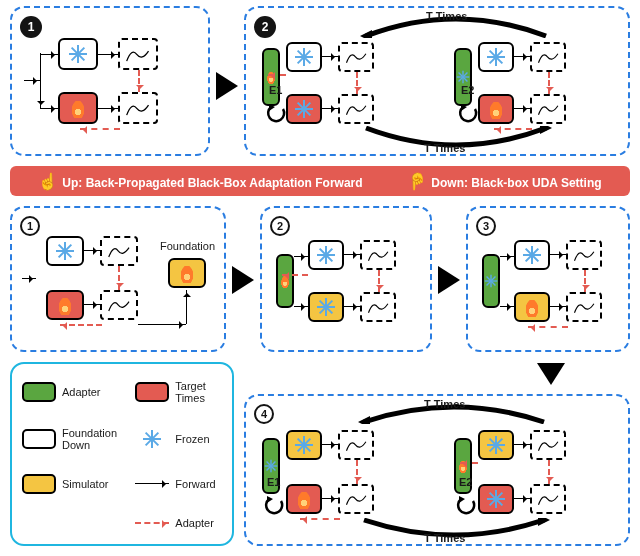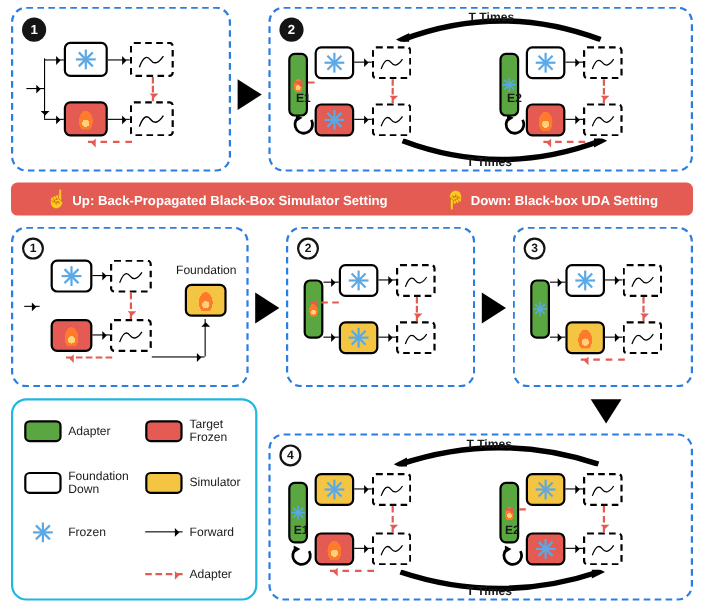--- a/index.html
+++ b/index.html
@@ -299,21 +299,21 @@
   <div class="e-label" style="left:215px; top:76px;">E2</div>
 
   <svg style="position:absolute; left:110px; bottom:2px; width:200px; height:26px;" viewBox="0 0 200 26">
     <path d="M10 2 Q100 36 190 2" stroke="#000" stroke-width="5" fill="none"></path>
     <polygon points="196,2 184,-4 184,8" fill="#000"></polygon>
   </svg>
   <div class="t-label" style="left:178px; bottom:0px;">T Times</div>
 </div>
 
 <div class="banner" style="top:166px; height:30px;">
-  <span><span class="hand">☝</span><span>Up: Back-Propagated Black-Box Simulator Setting</span></span>
+  <span><span class="hand">☝</span><span>Up: Back-Propagated Black-Box Adaptation Forward</span></span>
   <span><span class="hand" style="transform:rotate(180deg);">☝</span><span>Down: Black-box UDA Setting</span></span>
 </div>
 
 <div class="panel" style="left:10px; top:206px; width:216px; height:146px;">
   <div class="badge outline" style="left:8px;top:8px;">1</div>
   <div class="arrow-h" style="left:10px;top:70px;width:14px;"></div>
 
   <div class="blk found" style="left:34px; top:28px; width:38px; height:30px;">
     <div class="snow">
         <span class="d1"></span>
@@ -510,39 +510,39 @@
 </div>
 
 <div class="legend" style="left:10px; top:362px; width:224px; height:184px;">
   <div class="lg-row">
       <div class="sw adapter"></div>
       <span>Adapter</span>
     </div>
   <div class="lg-row">
       <div class="sw target"></div>
       <span style="white-space:pre-line;">Target
-Frozen</span>
+Times</span>
     </div>
   <div class="lg-row">
       <div class="sw found"></div>
       <span style="white-space:pre-line;">Foundation
 Down</span>
     </div>
   <div class="lg-row">
+      <div class="snow" style="margin:0 8px;">
+        <span class="d1"></span>
+        <span class="d2"></span>
+      </div>
+      <span>Frozen</span>
+    </div>
+  <div class="lg-row">
       <div class="sw sim"></div>
       <span>Simulator</span>
     </div>
   <div class="lg-row">
-      <div class="snow" style="margin:0 8px;">
-        <span class="d1"></span>
-        <span class="d2"></span>
-      </div>
-      <span>Frozen</span>
-    </div>
-  <div class="lg-row">
       <div class="lg-arrow"></div>
       <span>Forward</span>
     </div>
   <div></div>
   <div class="lg-row">
       <div class="lg-arrow red"></div>
       <span>Adapter</span>
     </div>
 </div>
 

